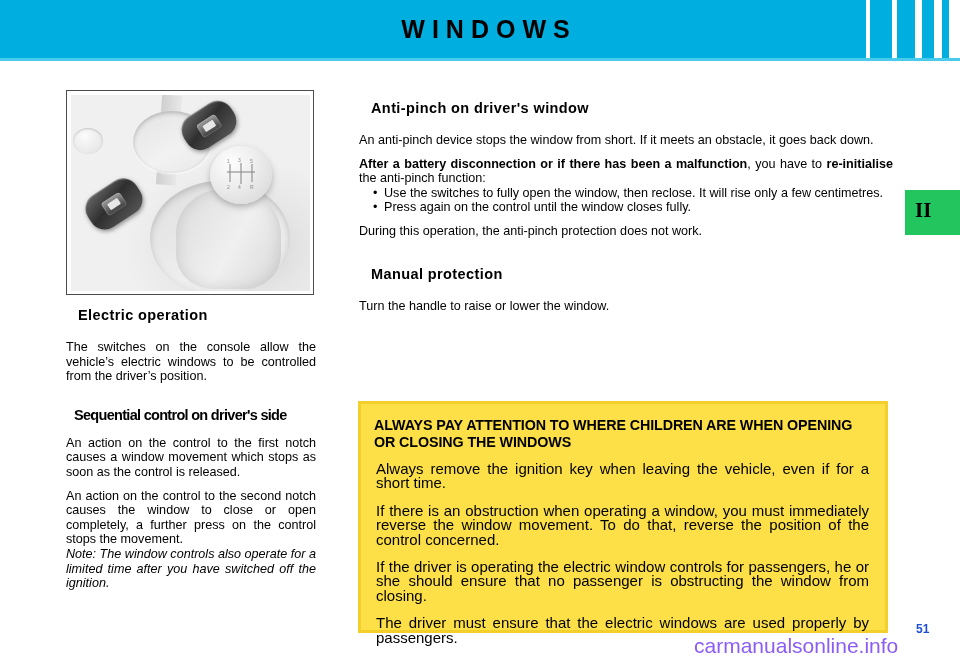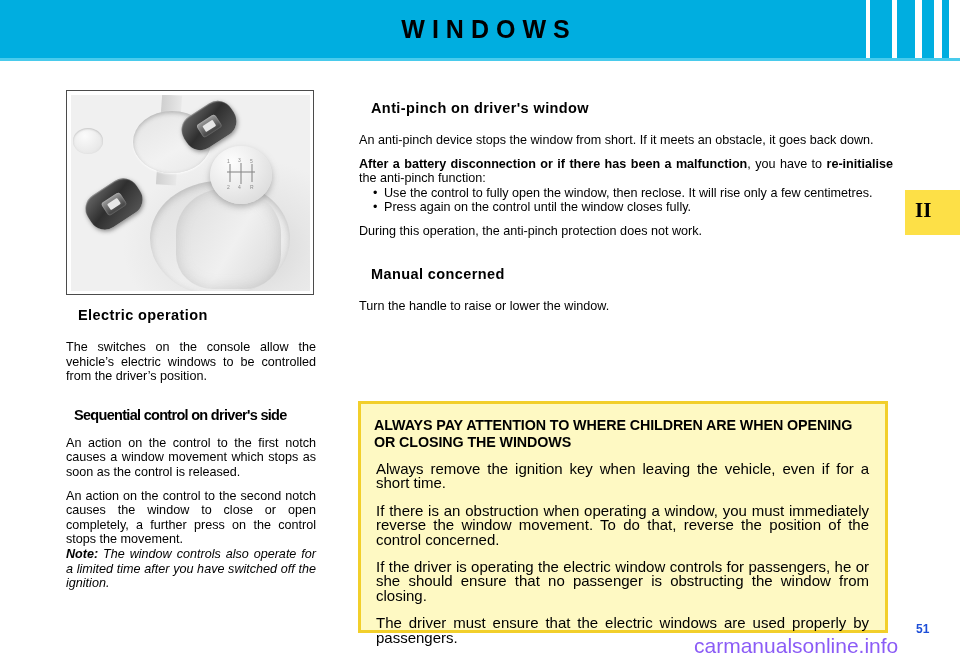--- a/index.html
+++ b/index.html
@@ -59,21 +59,21 @@
     background: #00AEE0;
   }
 
   
   #side-tab {
     position: absolute;
     left: 905px;
     top: 190px;
     width: 55px;
     height: 45px;
-    background: #fde047;
+    background: #22c55e;
   }
   #side-tab-label {
     position: absolute;
     left: 10px;
     top: 8px;
     font-size: 21px;
     font-weight: bold;
     font-family: "Liberation Serif", serif;
     letter-spacing: 0px;
     color: #000000;
@@ -219,21 +219,21 @@
     font-size: 12.6px;
     line-height: 14.6px;
     text-align: left;
   }
   .spacer-sm { height: 9px; }
   .spacer-xs { height: 5px; }
   .spacer-md { height: 15px; }
 
   #left-text { margin-top: 12px; width: 250px; }
   #left-text .note { font-style: italic; }
-  #left-text .note b { font-style: italic; font-weight: bold; }
+  #left-text .note b { font-style: italic; font-weight: normal; }
 
   
   #right-col {
     position: absolute;
     left: 359px;
     top: 88px;
     width: 534px;
   }
   #right-col .bullets {
     margin: 0;
@@ -255,21 +255,21 @@
     top: 0;
   }
 
   
   #warning-box {
     position: absolute;
     left: 358px;
     top: 401px;
     width: 530px;
     height: 232px;
-    background: #fef9c3;
+    background: #fde047;
     border: 3px solid #F2CF2B;
     box-sizing: border-box;
     padding: 13px 14px 0 13px;
   }
   #warning-box .wtitle {
     margin: 0;
     font-size: 14.3px;
     font-weight: bold;
     line-height: 17px;
     letter-spacing: -0.1px;
@@ -379,30 +379,30 @@
 
 <div id="right-col">
 
   <h2 class="sec-head">Anti-pinch on driver's window</h2>
   <div class="spacer-xs"></div>
   <p class="body">An anti-pinch device stops the window from short. If it meets an obstacle, it goes back down.</p>
   <div class="spacer-sm"></div>
   <p class="body"><b>After a battery disconnection or if there has been a malfunction</b><span>, you have to </span><b>re-initialise</b><span> the anti-pinch function:</span></p>
 
   <ul class="bullets">
-    <li><span class="dot">•</span><span>Use the control to fully open the window, then reclose. It will rise only a few centimetres.</span></li>
+    <li><span class="dot">•</span><span>Use the switches to fully open the window, then reclose. It will rise only a few centimetres.</span></li>
     <li><span class="dot">•</span><span>Press again on the control until the window closes fully.</span></li>
   </ul>
 
   <div class="spacer-sm"></div>
   <p class="body-left">During this operation, the anti-pinch protection does not work.</p>
 
   <div class="spacer-md"></div>
 
-  <h2 class="sec-head">Manual concerned</h2>
+  <h2 class="sec-head">Manual protection</h2>
   <div class="spacer-xs"></div>
   <p class="body-left">Turn the handle to raise or lower the window.</p>
 </div>
 
 <div id="warning-box">
   <p class="wtitle">ALWAYS PAY ATTENTION TO WHERE CHILDREN ARE WHEN OPENING OR CLOSING THE WINDOWS</p>
   <div class="wgap"></div>
   <p class="wbody">Always remove the ignition key when leaving the vehicle, even if for a short time.</p>
   <div class="wgap"></div>
   <p class="wbody">If there is an obstruction when operating a window, you must immediately reverse the window movement. To do that, reverse the position of the control concerned.</p>

